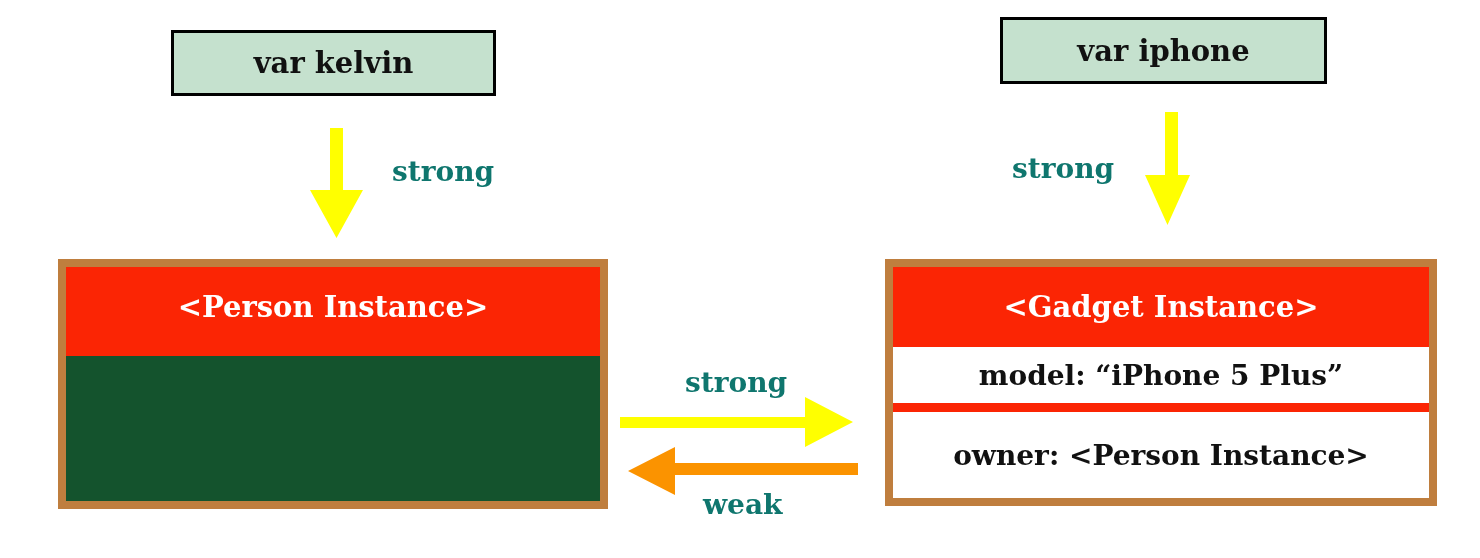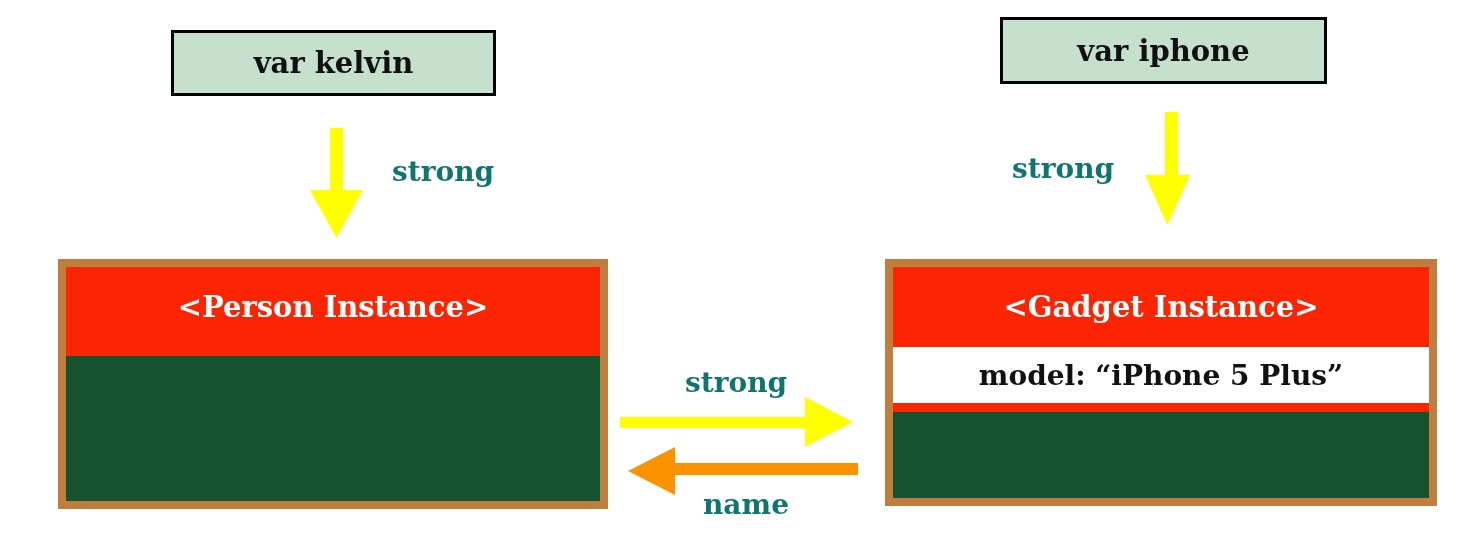--- a/index.html
+++ b/index.html
@@ -104,30 +104,31 @@
 
   <div class="instance-box person">
     <div class="instance-header">&lt;Person Instance&gt;</div>
     <div class="row-divider"></div>
   </div>
 
   <div class="instance-box gadget">
     <div class="instance-header">&lt;Gadget Instance&gt;</div>
     <div class="instance-row row-1">model: “iPhone 5 Plus”</div>
     <div class="row-divider"></div>
+    <div class="instance-row row-2">owner: &lt;Person Instance&gt;</div>
   </div>
 
   <svg class="arrow-layer" viewBox="0 0 1480 558" xmlns="http://www.w3.org/2000/svg">
     <polygon points="330,128 343,128 343,190 363,190 336.5,238 310,190 330,190" fill="#ffff00"></polygon>
     <polygon points="1165,112 1178,112 1178,175 1190,175 1167.5,225 1145,175 1165,175" fill="#ffff00"></polygon>
     <polygon points="620,417 805,417 805,397 853,422 805,447 805,428 620,428" fill="#ffff00"></polygon>
     <polygon points="858,463 675,463 675,447 628,471 675,495 675,475 858,475" fill="#fb9300"></polygon>
   </svg>
 
   <div class="arrow-label strong-left">strong</div>
 
   <div class="arrow-label strong-right">strong</div>
 
   <div class="arrow-label strong-mid">strong</div>
 
-  <div class="arrow-label weak-mid">name</div>
+  <div class="arrow-label weak-mid">weak</div>
 
 </div>
 
 </body></html>

